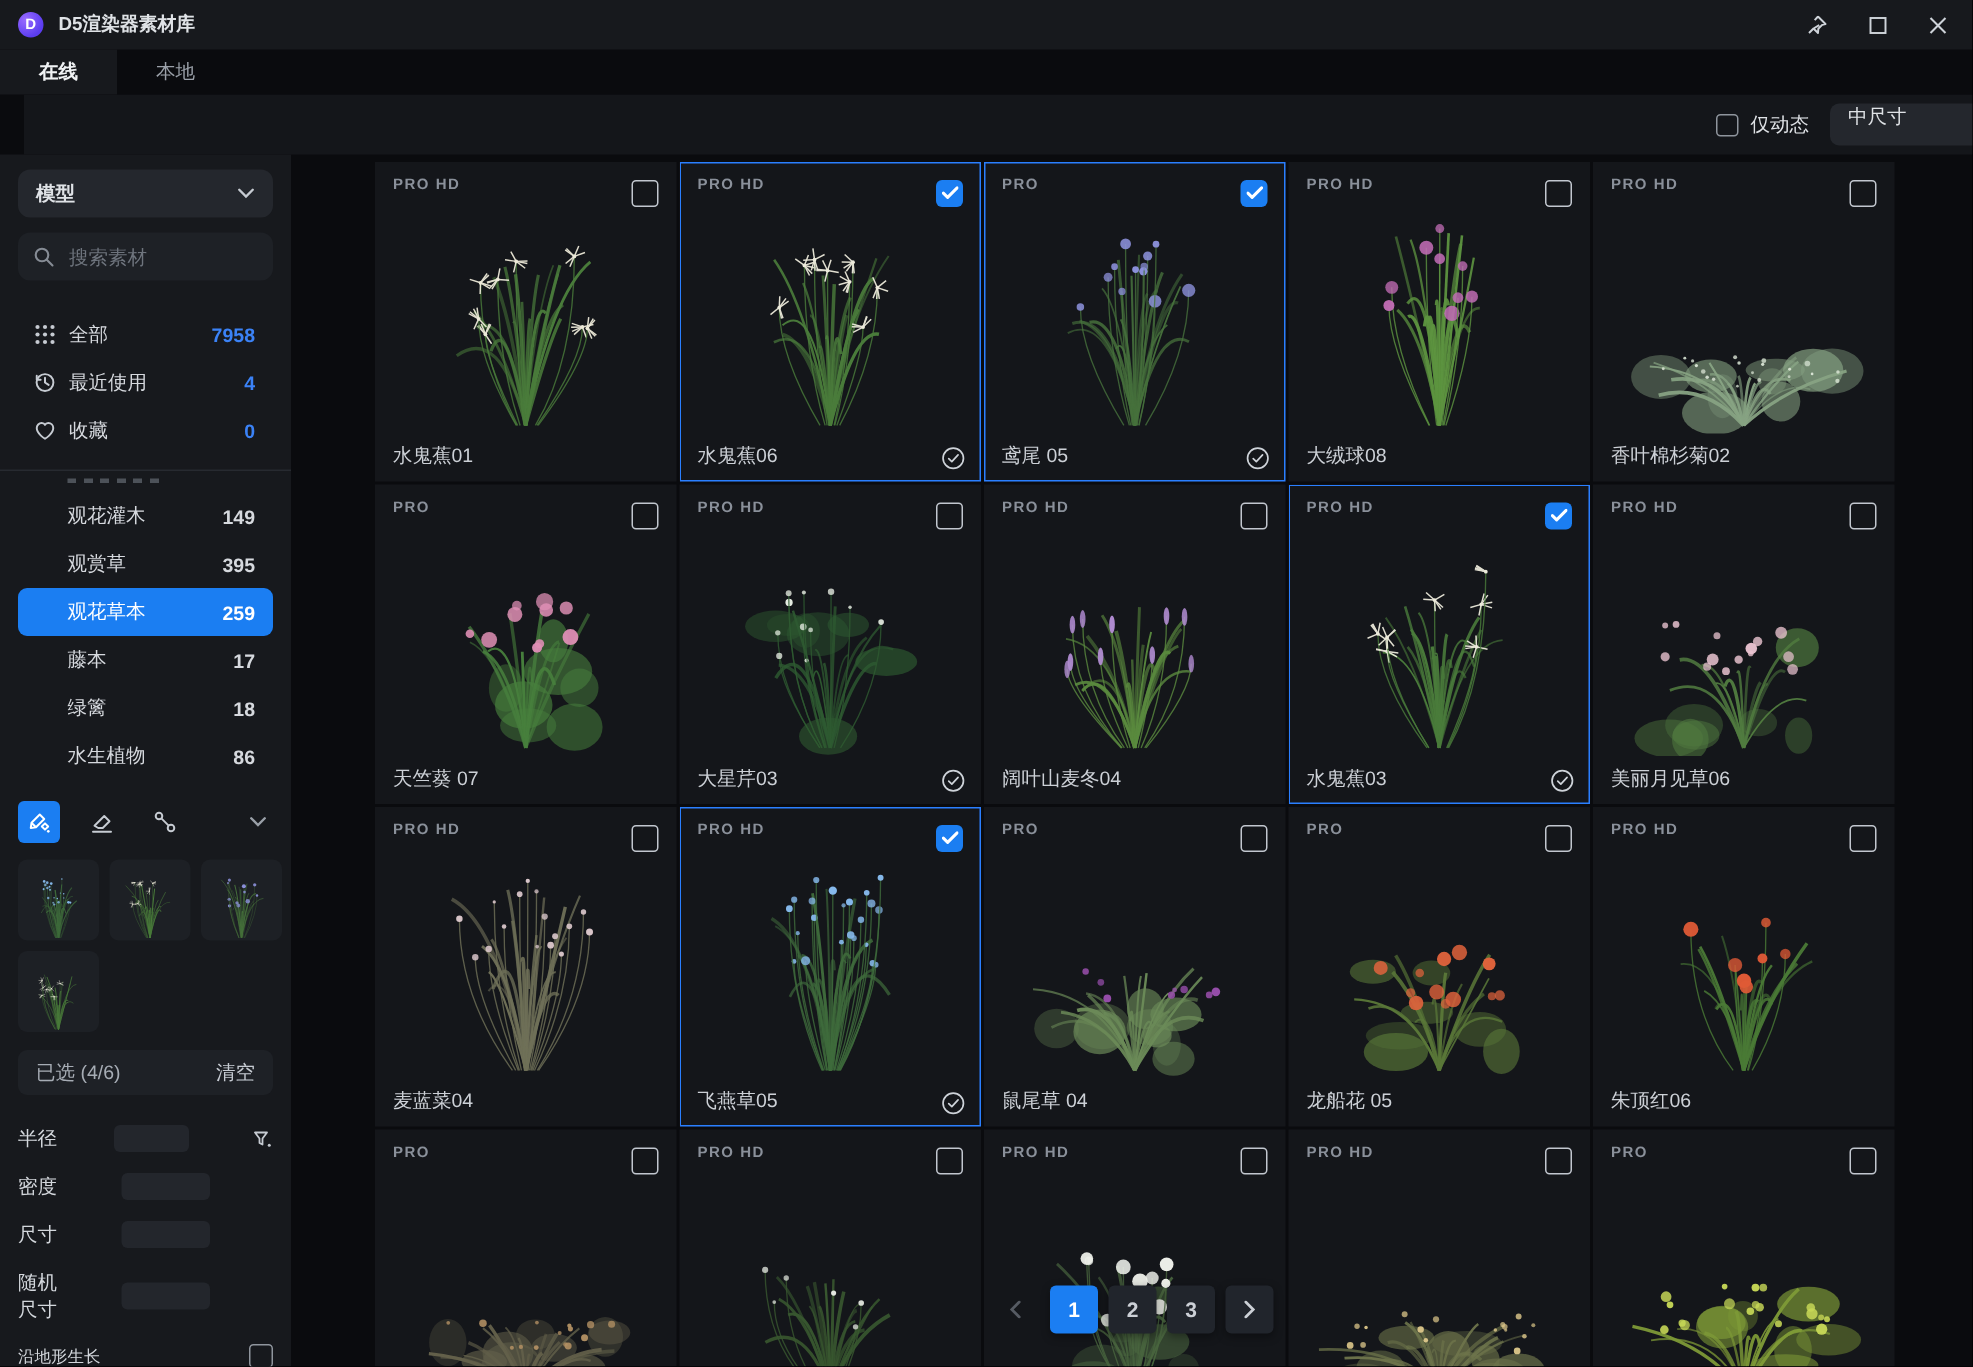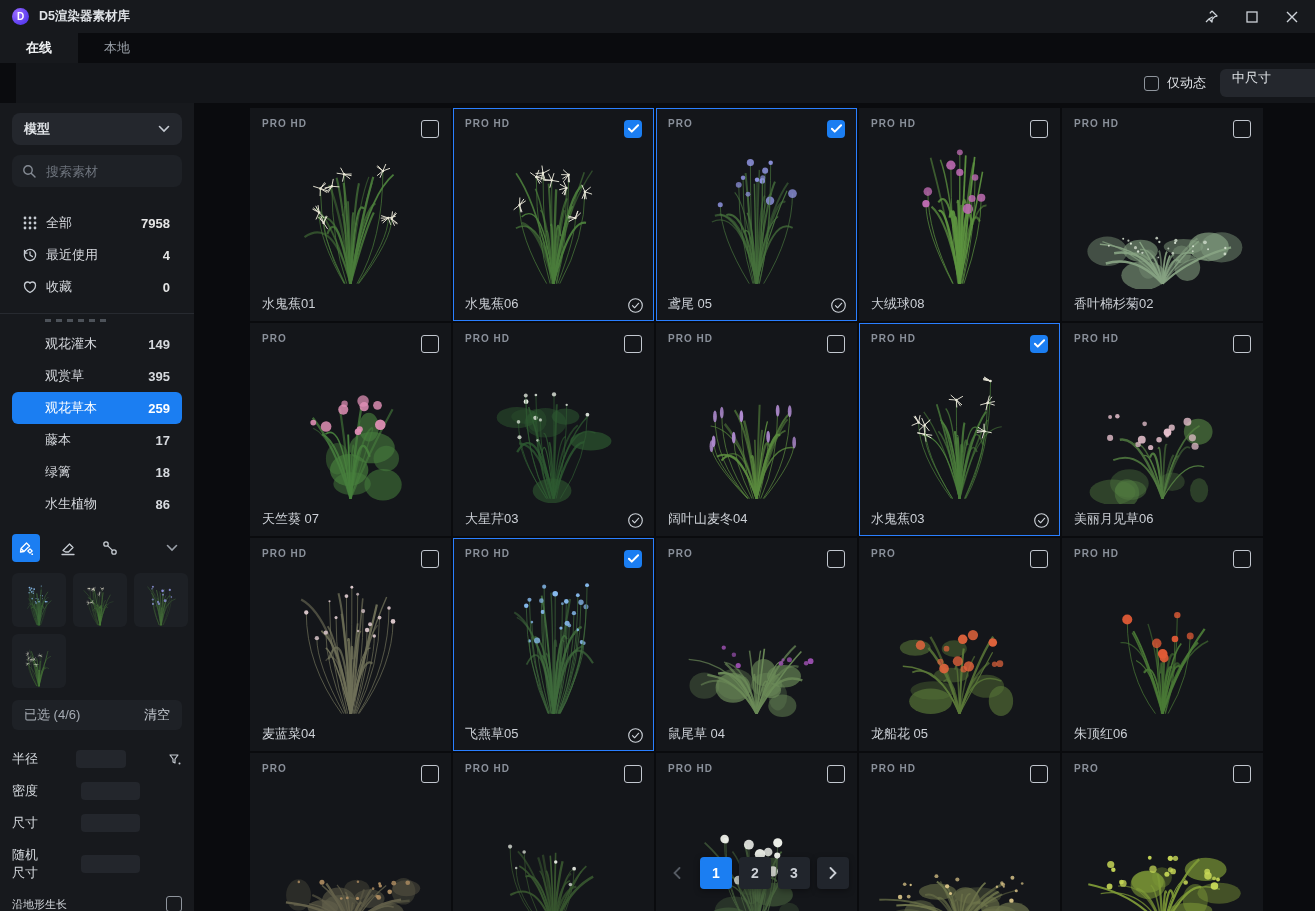--- a/index.html
+++ b/index.html
@@ -35,21 +35,21 @@
   .sidebar{position:absolute;top:103px;left:0;width:194px;bottom:0;background:var(--bg2);z-index:27;box-sizing:border-box;}
   .model-select{margin:10px 12px 0;height:32px;background:var(--bg4);border-radius:8px;display:flex;align-items:center;padding:0 12px;box-sizing:border-box;cursor:pointer;text-align:center;}
   .model-select .val{font-size:13px;font-weight:700;color:var(--t-main);}
   .model-select svg{margin-left:auto;}
   .searchbox{margin:10px 12px 0;height:32px;background:var(--bg3);border-radius:8px;display:flex;align-items:center;padding:0 10px;box-sizing:border-box;}
   .searchbox input{flex:1;background:transparent;border:none;outline:none;color:var(--t-main);font-size:13px;margin-left:8px;width:100px;font-family:inherit;}
   .searchbox input::placeholder{color:#6e747d;}
   .quick{margin-top:20px;}
   .qrow{height:32px;display:flex;align-items:center;padding:0 24px 0 22px;cursor:pointer;color:#c6cbd2;}
   .qrow .lbl{font-size:13px;color:#d6d9de;margin-left:8px;}
-  .qrow .cnt{margin-left:auto;font-size:13px;font-weight:700;color:#e5e5e5;}
+  .qrow .cnt{margin-left:auto;font-size:13px;font-weight:700;color:#3b82f6;}
   .side-divider{border:none;border-top:1px solid #272a30;margin:10px 0 0;}
   .clipped-cat{height:3px;width:62px;margin:5px 0 6px 45px;background:repeating-linear-gradient(90deg,#5a6068 0 6px,transparent 6px 11px);opacity:.8;}
   .crow{height:32px;margin:0 12px;border-radius:6px;display:flex;align-items:center;padding:0 12px 0 33px;box-sizing:border-box;cursor:pointer;}
   .crow .lbl{font-size:13px;color:#d6d9de;}
   .crow .cnt{margin-left:auto;font-size:13px;font-weight:700;color:#d6d9de;}
   .crow.sel{background:var(--accent);}
   .crow.sel .lbl,.crow.sel .cnt{color:#fff;}
   .tools{margin:14px 12px 0;display:flex;align-items:center;height:28px;color:#c6cbd2;}
   .toolbtn{width:28px;height:28px;border-radius:4px;display:flex;align-items:center;justify-content:center;cursor:pointer;margin-right:14px;}
   .toolbtn.active{background:var(--accent);color:#fff;}

